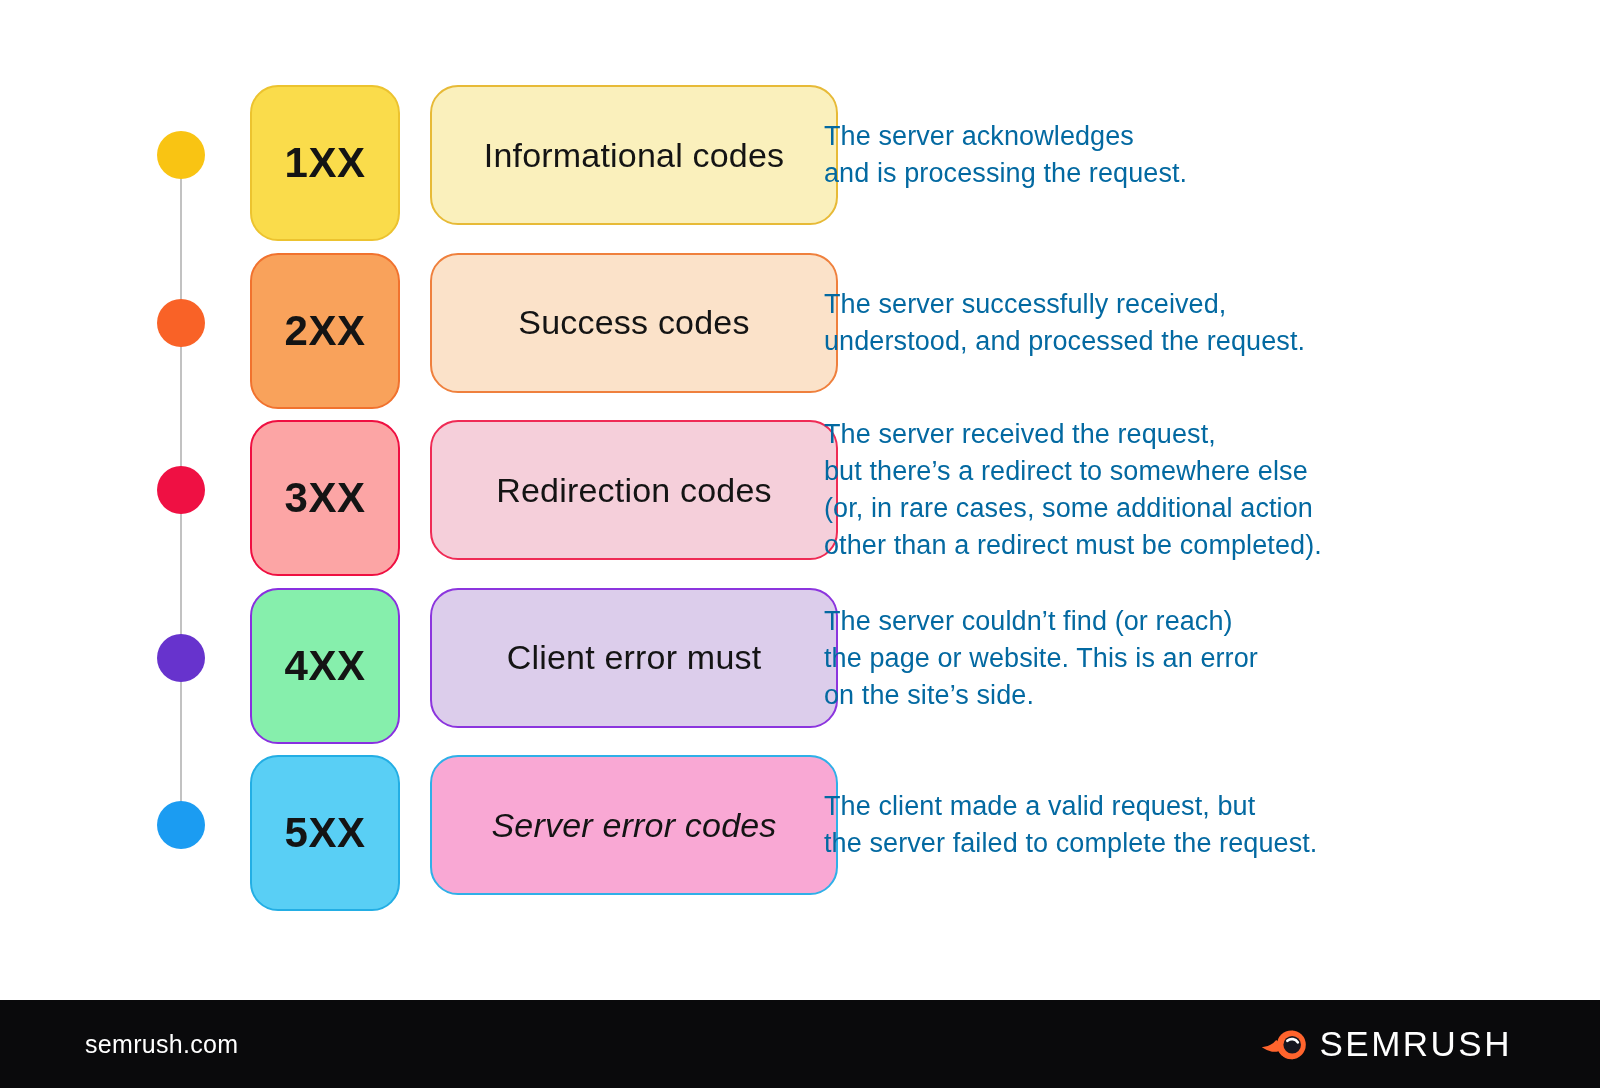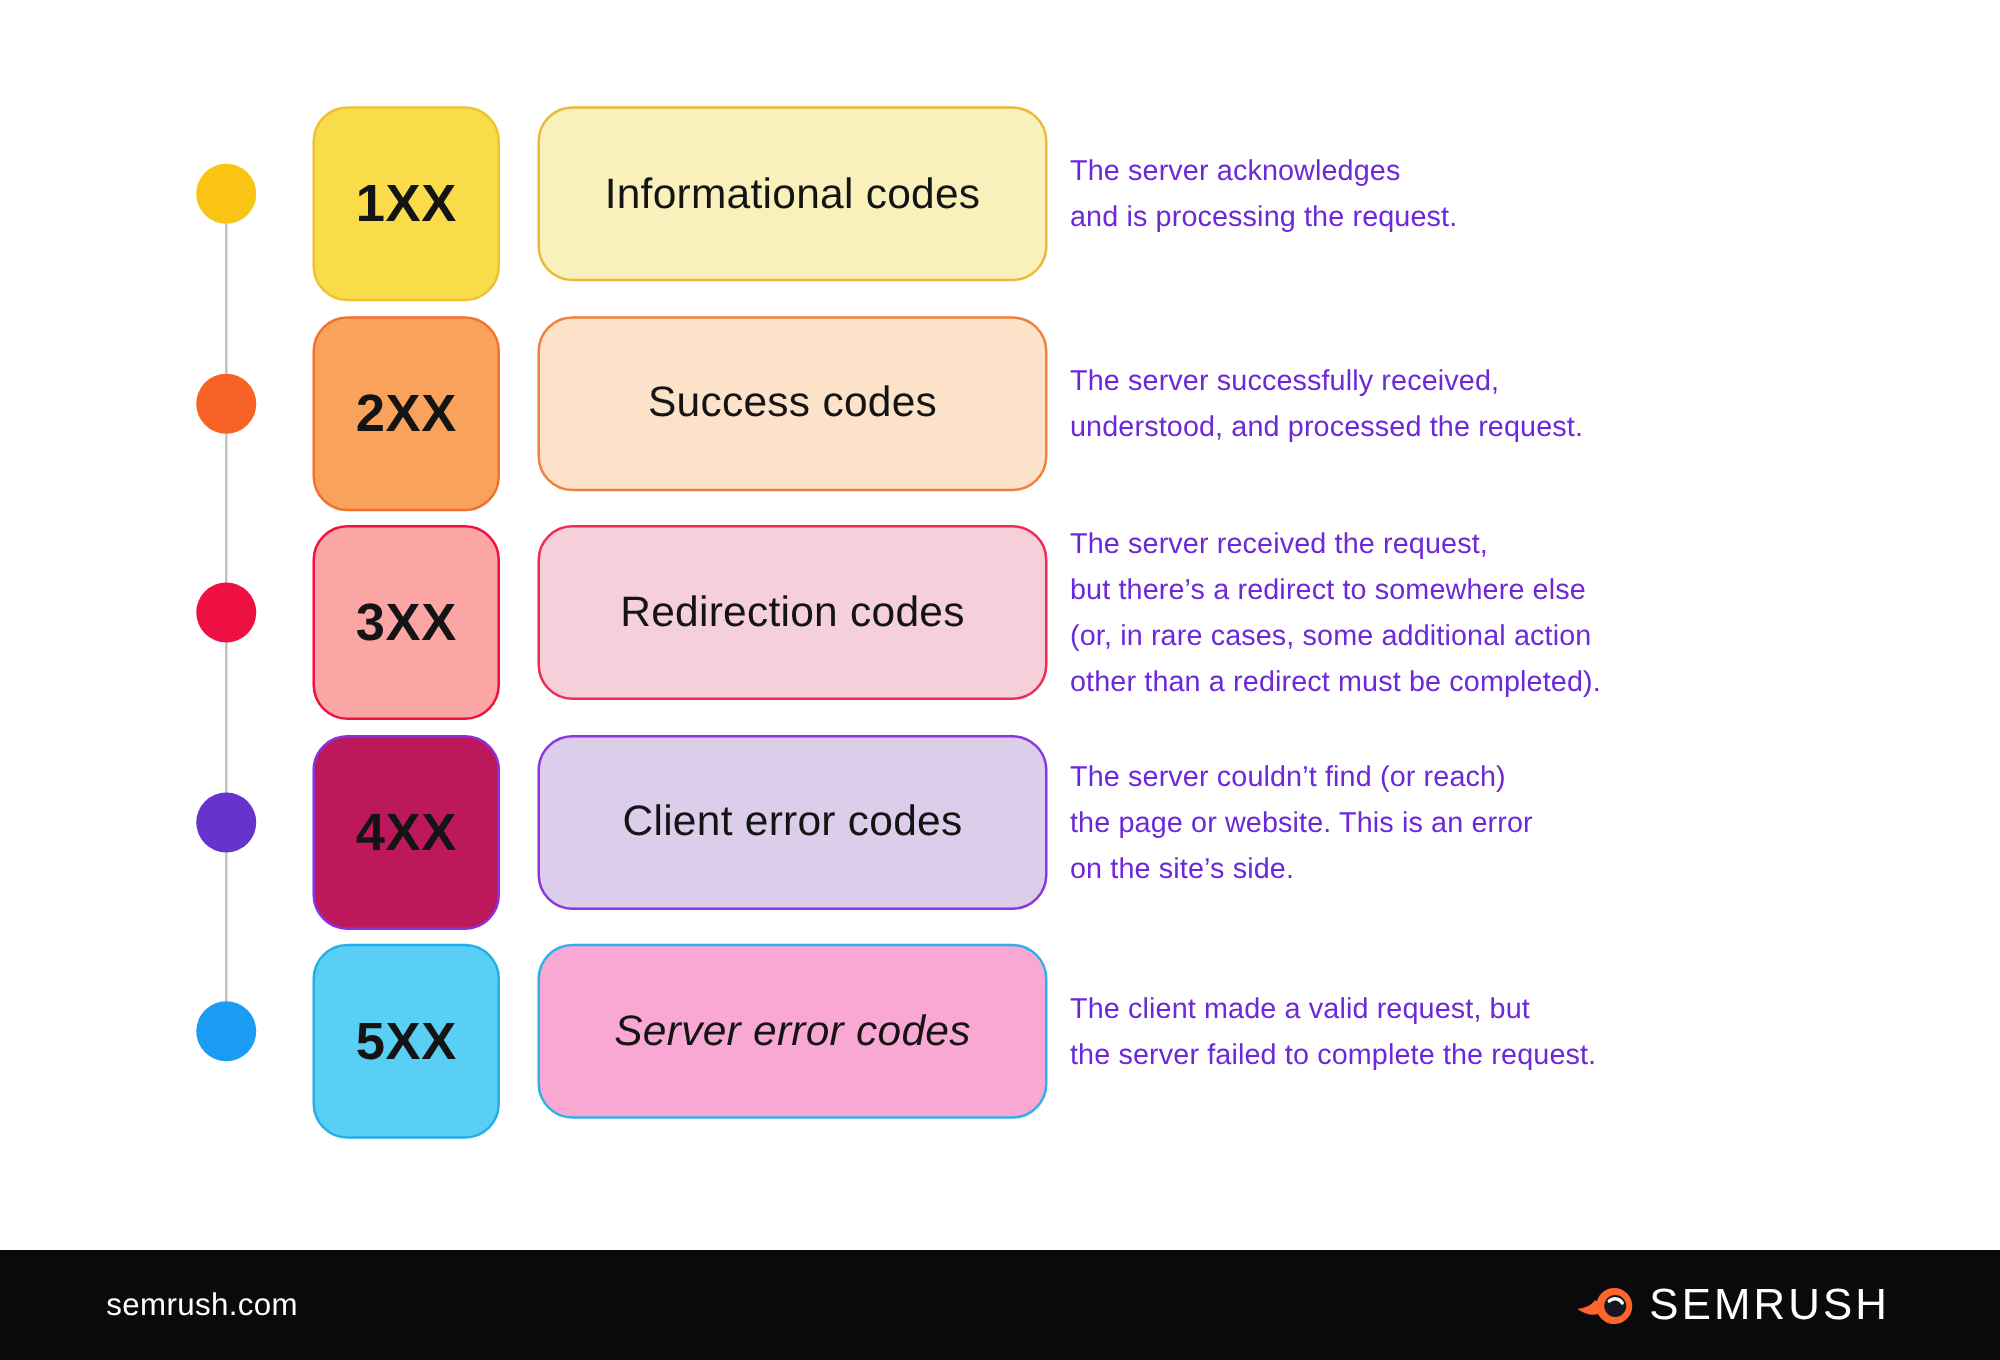--- a/index.html
+++ b/index.html
@@ -47,25 +47,25 @@
     border-radius:28px;
     border:2px solid transparent;
     box-sizing:border-box;
     display:flex;align-items:center;justify-content:center;
   }
   .box-text{
     font-size:34px;font-weight:400;color:#141414;letter-spacing:0.2px;
   }
   .desc{
     position:absolute;
-    left:856px;top:50%;
+    left:824px;top:50%;
     transform:translateY(-50%);
     margin:0;
-    font-size:23px;line-height:37px;
-    color:#6d28d9;
+    font-size:27px;line-height:37px;
+    color:#0369a1;
     white-space:pre-line;
     letter-spacing:0.1px;
   }
   .footer{
     position:absolute;
     left:0;top:1000px;
     width:1600px;height:88px;
     display:flex;align-items:center;justify-content:space-between;
     padding:0 88px 0 85px;
     box-sizing:border-box;
@@ -120,25 +120,25 @@
       <span class="box-text">Redirection codes</span>
     </div>
     <p class="desc">The server received the request,
 but there’s a redirect to somewhere else
 (or, in rare cases, some additional action
 other than a redirect must be completed).</p>
   </div>
 
   <div class="row" style="top: 587.5px;">
     <span class="dot" style="background: rgb(103, 51, 205);"></span>
-    <div class="badge" style="background: #be185d; border-color: rgb(137, 48, 224);">
+    <div class="badge" style="background: #86efac; border-color: rgb(137, 48, 224);">
       <span class="badge-text">4XX</span>
     </div>
     <div class="box" style="background: rgb(220, 205, 235); border-color: rgb(140, 53, 222);">
-      <span class="box-text">Client error codes</span>
+      <span class="box-text">Client error must</span>
     </div>
     <p class="desc">The server couldn’t find (or reach)
 the page or website. This is an error
 on the site’s side.</p>
   </div>
 
   <div class="row" style="top: 755px;">
     <span class="dot" style="background: rgb(27, 156, 242);"></span>
     <div class="badge" style="background: rgb(89, 207, 245); border-color: rgb(35, 174, 228);">
       <span class="badge-text">5XX</span>

